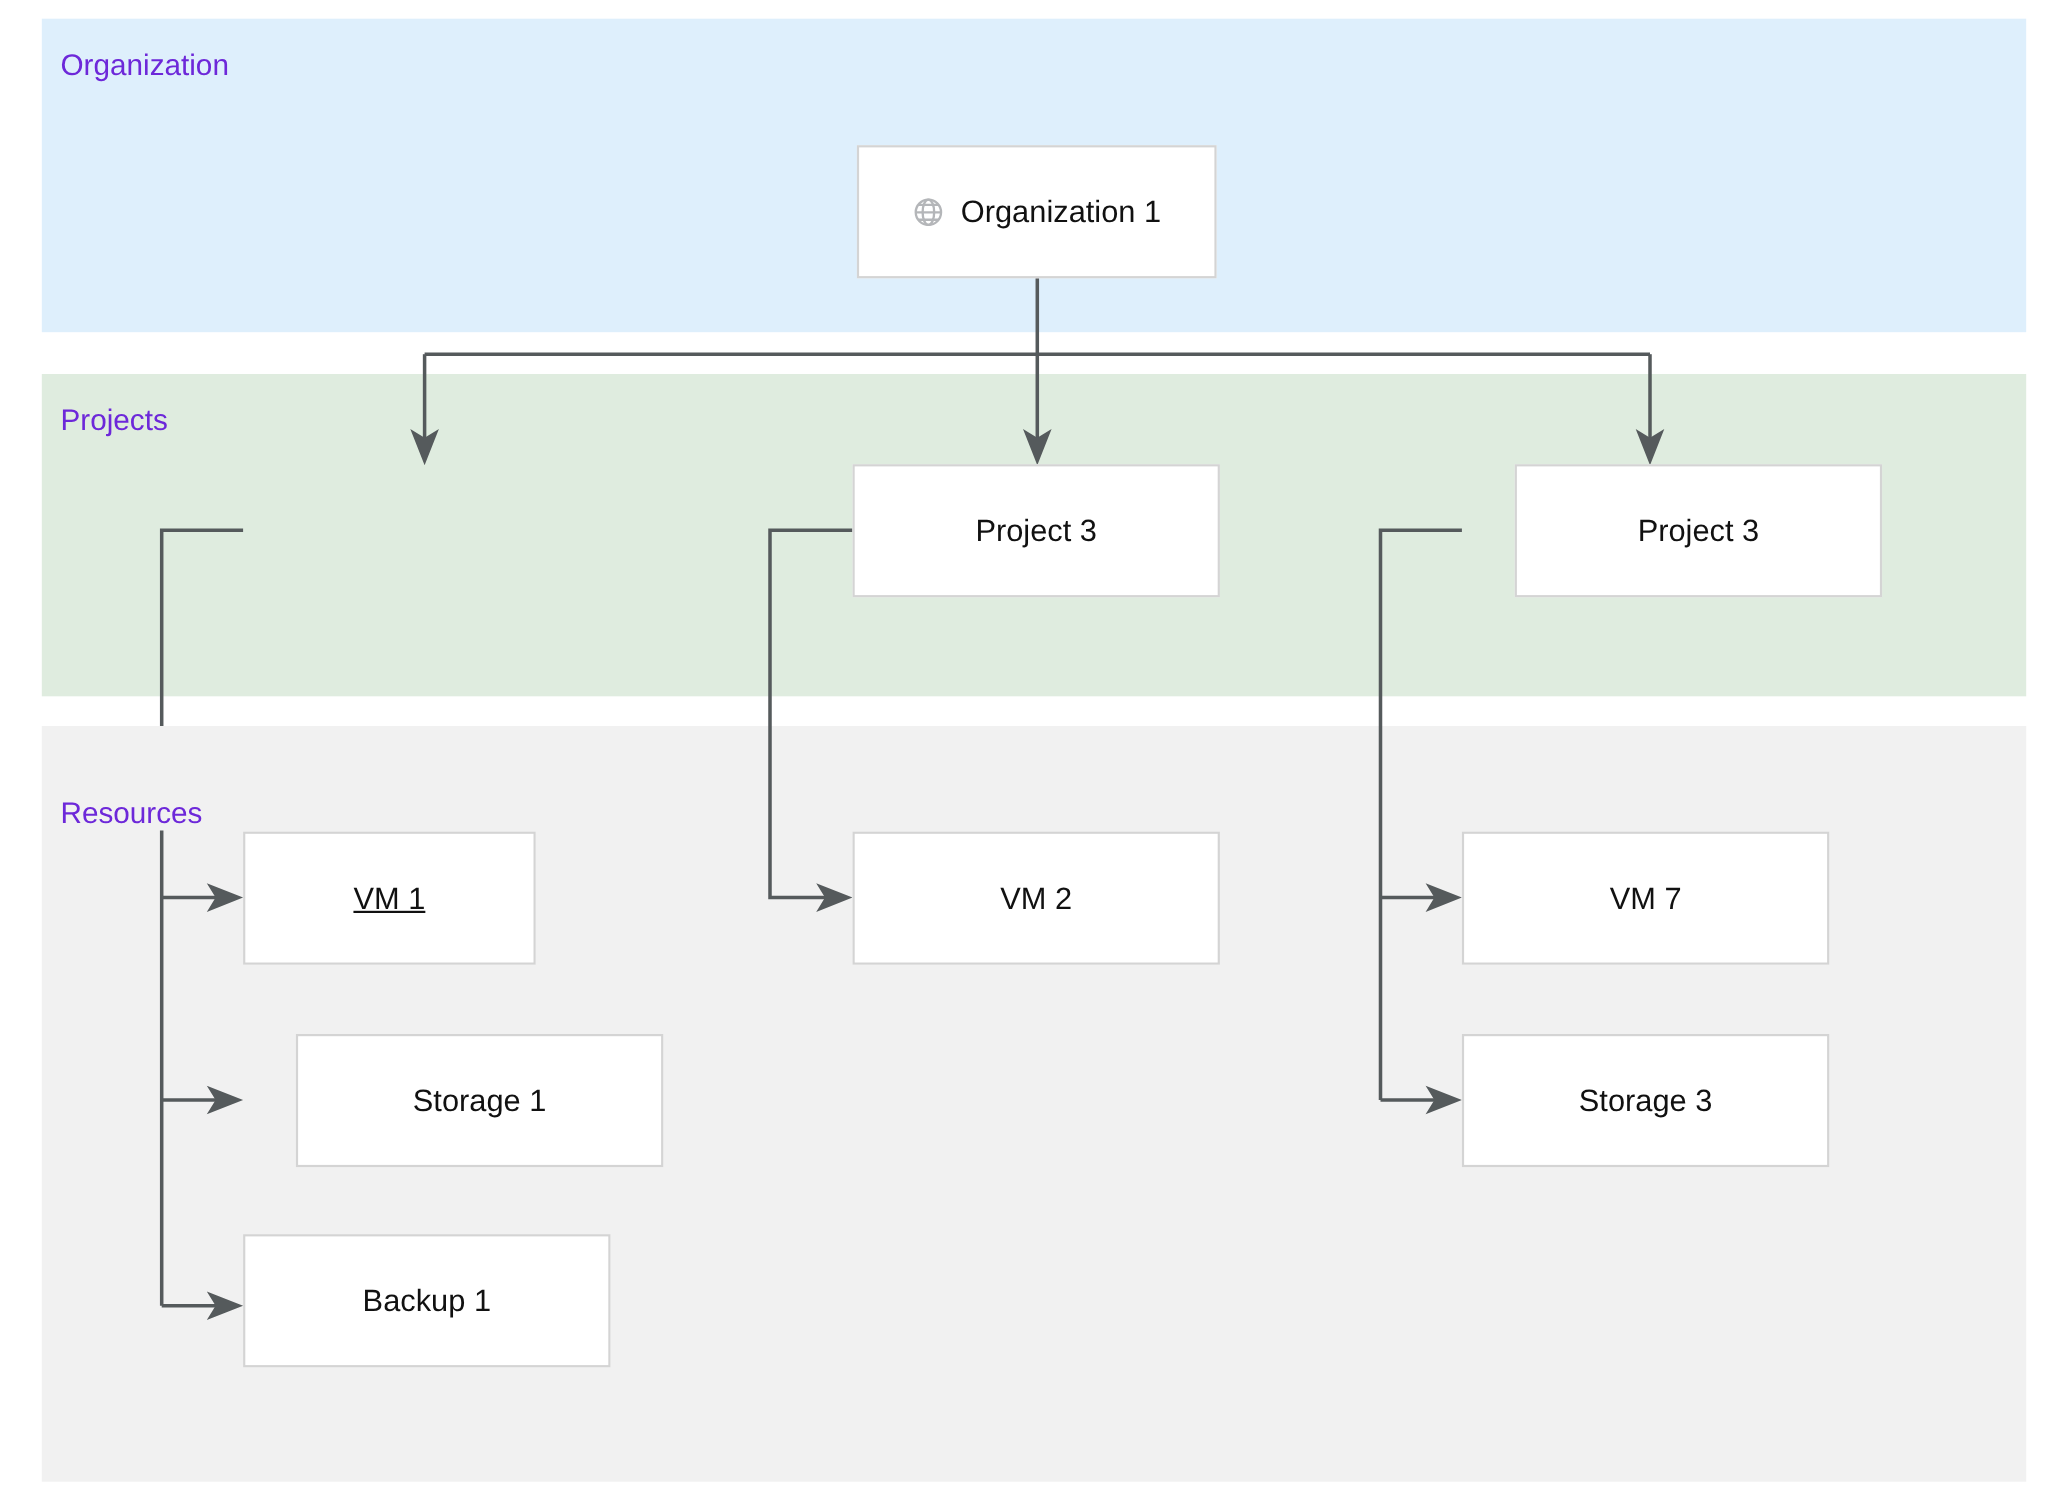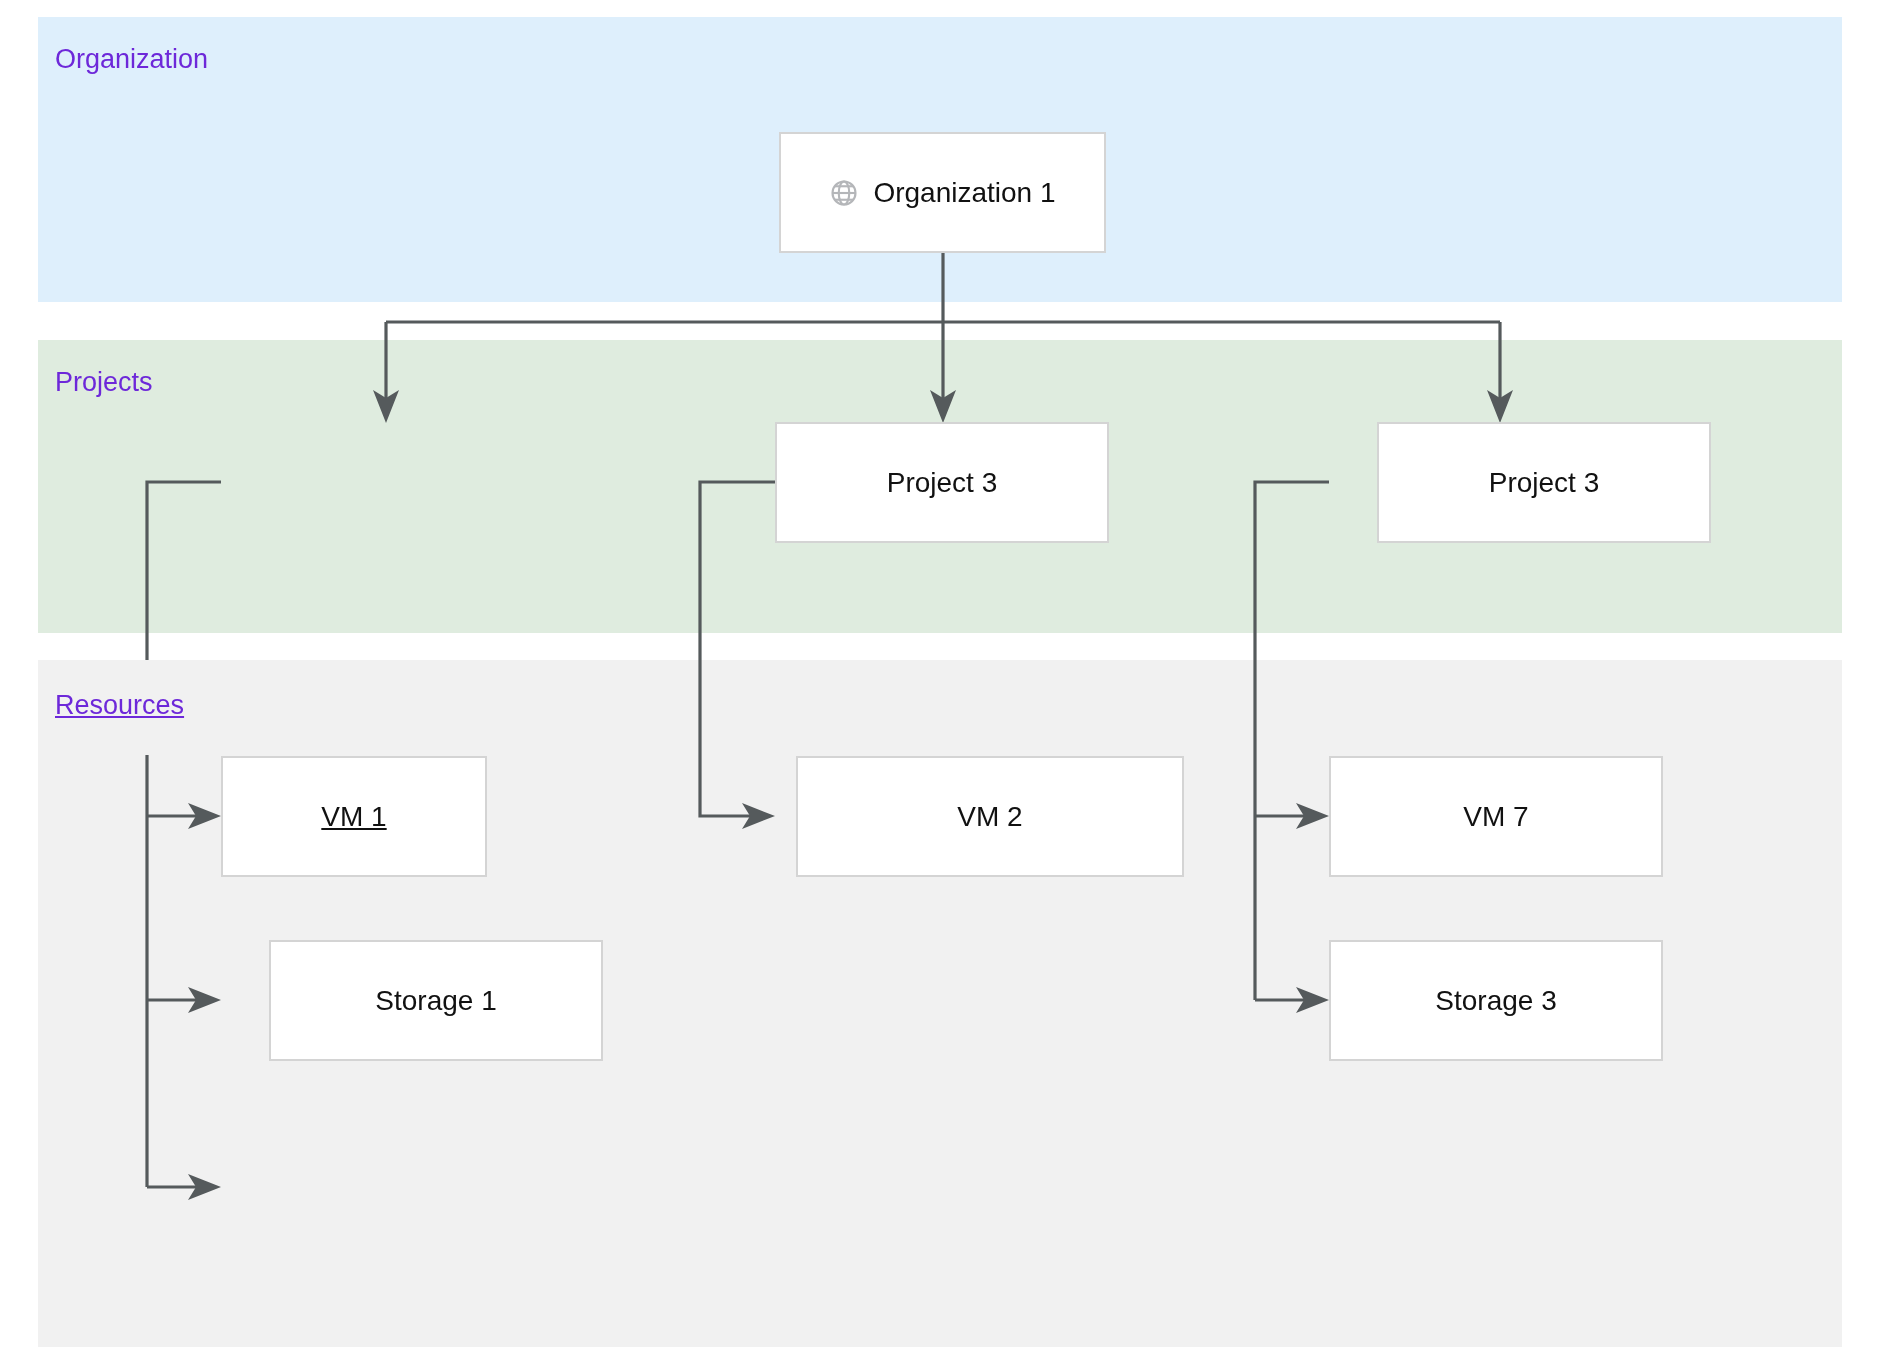--- a/index.html
+++ b/index.html
@@ -94,38 +94,38 @@
   .globe-icon svg {
     display: block;
   }
 
   
   #node-org1      { left: 779px;  top: 108px;  width: 327px; height: 121px; margin-top: 24px; }
   #node-project1  { left: 221px;  top: 422px;  width: 334px; height: 121px; }
   #node-project2  { left: 775px;  top: 422px;  width: 334px; height: 121px; }
   #node-project3  { left: 1329px; top: 422px;  width: 334px; height: 121px; margin-left: 48px; }
   #node-vm1       { left: 221px;  top: 756px;  width: 266px; height: 121px; text-decoration: underline; }
-  #node-vm2       { left: 796px;  top: 756px;  width: 388px; height: 121px; }
+  #node-vm2       { left: 775px;  top: 756px;  width: 334px; height: 121px; }
   #node-vm3       { left: 1329px; top: 756px;  width: 334px; height: 121px; }
   #node-storage1  { left: 221px;  top: 940px;  width: 334px; height: 121px; margin-left: 48px; }
   #node-storage3  { left: 1329px; top: 940px;  width: 334px; height: 121px; }
   #node-backup1   { left: 221px;  top: 1122px; width: 334px; height: 121px; }
 </style>
 </head>
 <body>
 
 <div id="canvas">
 
   <div class="band" id="band-organization"></div>
   <div class="band" id="band-projects"></div>
   <div class="band" id="band-resources"></div>
 
   <div class="band-label" style="left:55px; top:46px;">Organization</div>
   <div class="band-label" style="left:55px; top:369px;">Projects</div>
-  <div class="band-label" style="left:55px; top:692px;text-decoration:underline;">Resources</div>
+  <div class="band-label" style="left:55px; top:726px;">Resources</div>
 
   <svg id="connectors" viewBox="0 0 1884 1358">
 
     <path class="conn" d="M 943 229 L 943 322"></path>
 
     <path class="conn" d="M 386 322 L 1500 322"></path>
 
     <path class="conn" d="M 386 322 L 386 400"></path>
     <polygon class="conn-head" points="386,423 373,390 386,398 399,390"></polygon>
 
@@ -192,14 +192,17 @@
     <span>VM 7</span>
   </div>
 
   <div class="node" id="node-storage1">
     <span>Storage 1</span>
   </div>
   <div class="node" id="node-storage3">
     <span>Storage 3</span>
   </div>
 
+  <div class="node" id="node-backup1">
+    <span>Backup 1</span>
+  </div>
 
 </div>
 
 </body></html>

